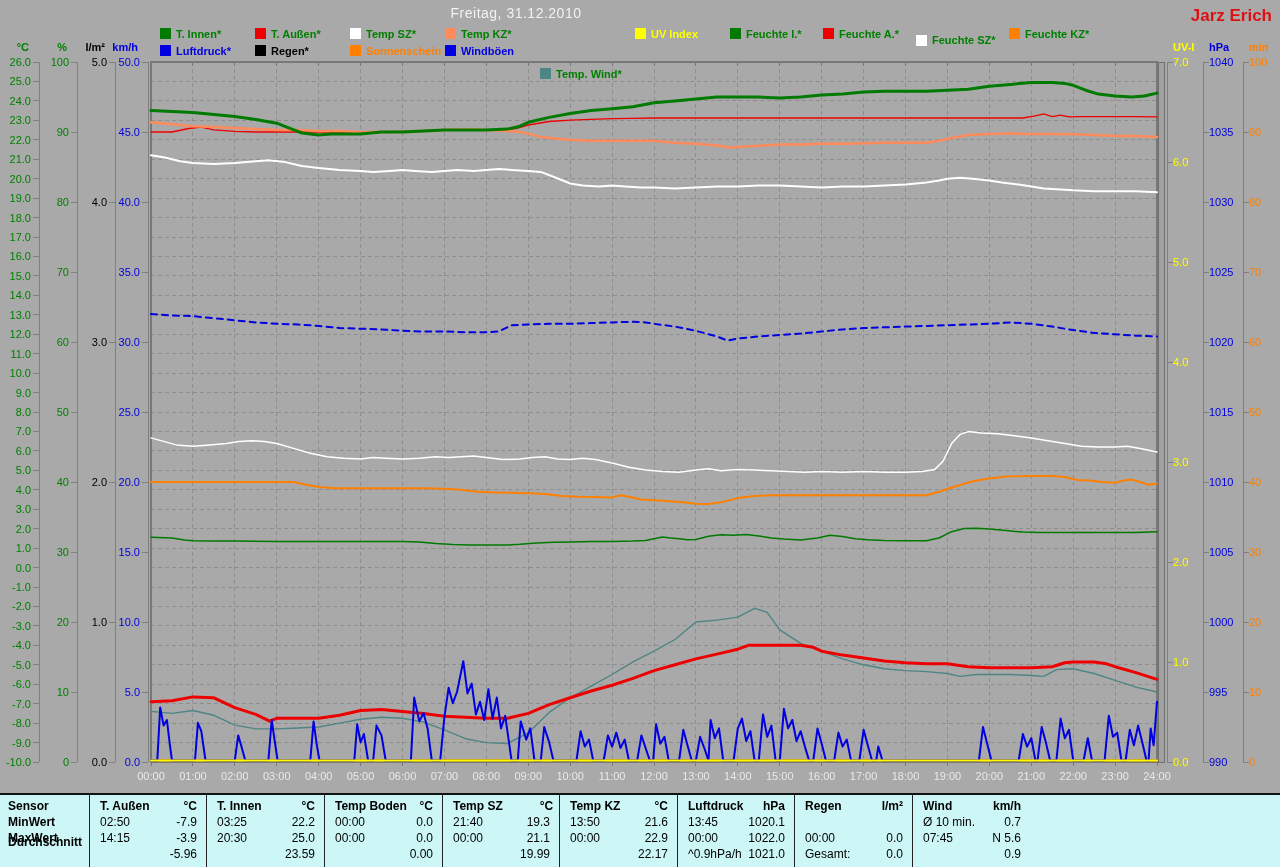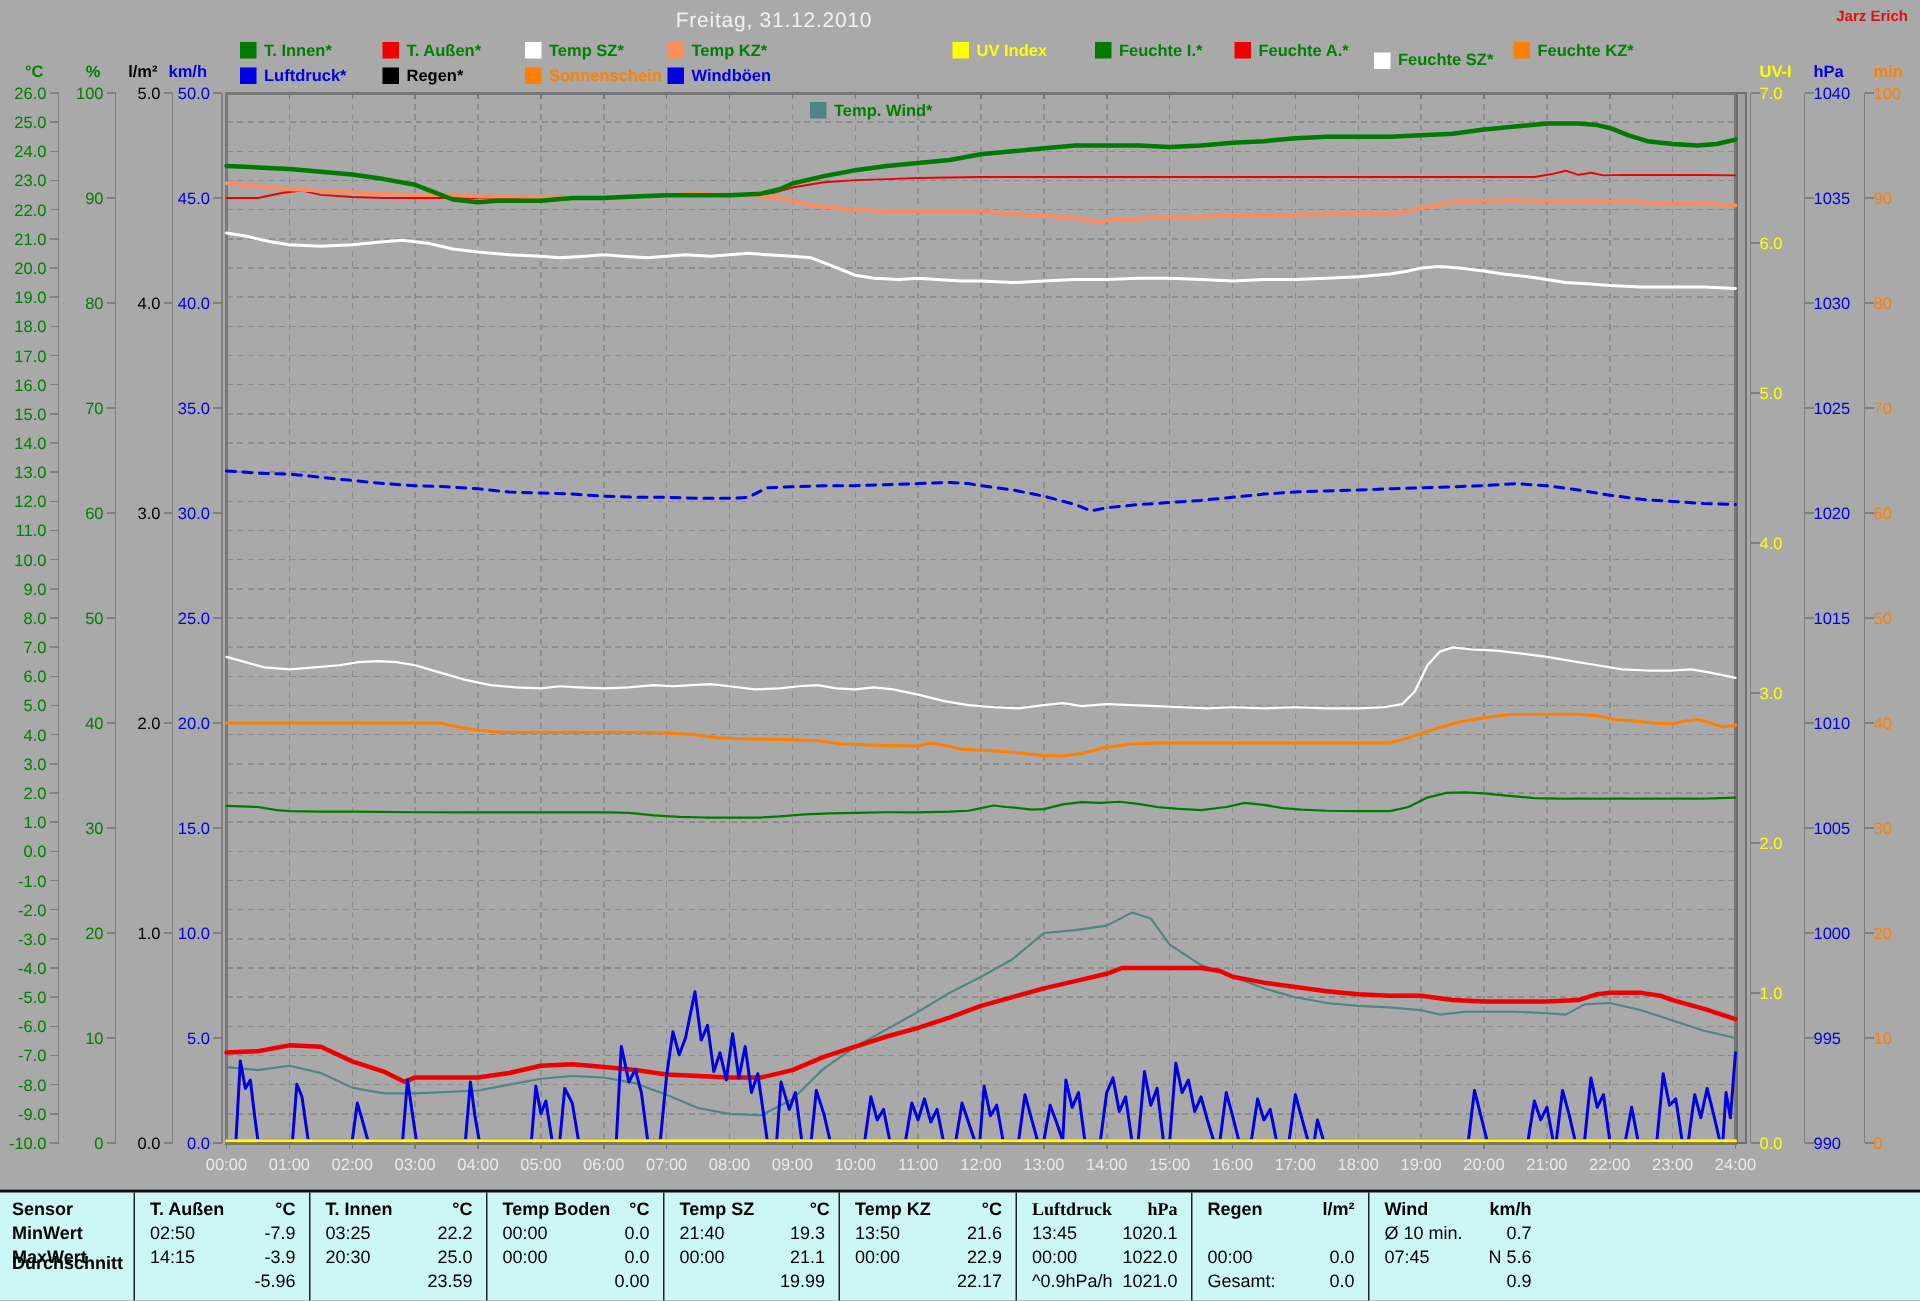--- a/index.html
+++ b/index.html
@@ -9,21 +9,21 @@
     font-family:"Liberation Sans", sans-serif;
     position:relative;
     overflow:hidden;
   }
   .chart-title {
     position:absolute; top:5px; left:0; width:1032px;
     text-align:center; color:#F2F2F2; font-size:14px; letter-spacing:0.5px;
   }
   .author {
     position:absolute; top:6px; right:8px;
-    color:#DD1111; font-size:10px; font-weight:bold;
+    color:#DD1111; font-size:17px; font-weight:bold;
   }
   .legend-item {
     position:absolute; height:13px;
     display:flex; align-items:center; gap:5px;
     font-size:11px; font-weight:bold; white-space:nowrap;
   }
   .legend-item .sq { width:11px; height:11px; flex:0 0 11px; }
   #chart-svg { position:absolute; top:0; left:0; }
   .info-table {
     position:absolute; top:793px; left:0; width:1280px; height:74px;
@@ -578,21 +578,21 @@
         <span>00:00</span>
         <span>22.9</span>
       </div>
       <div class="tbl-line" style="top: 51px;">
         <span></span>
         <span>22.17</span>
       </div>
     </div>
     <div class="tbl-sep" style="left: 677px;"></div>
     <div class="tbl-col" style="left: 678px; width: 116px;">
-      <div class="tbl-line hdr" style="top: 3px; font-family: Liberation Serif, serif;">
+      <div class="tbl-line hdr" style="top: 3px;">
         <span>Luftdruck</span>
         <span>hPa</span>
       </div>
       <div class="tbl-line" style="top: 19px;">
         <span>13:45</span>
         <span>1020.1</span>
       </div>
       <div class="tbl-line" style="top: 35px;">
         <span>00:00</span>
         <span>1022.0</span>

